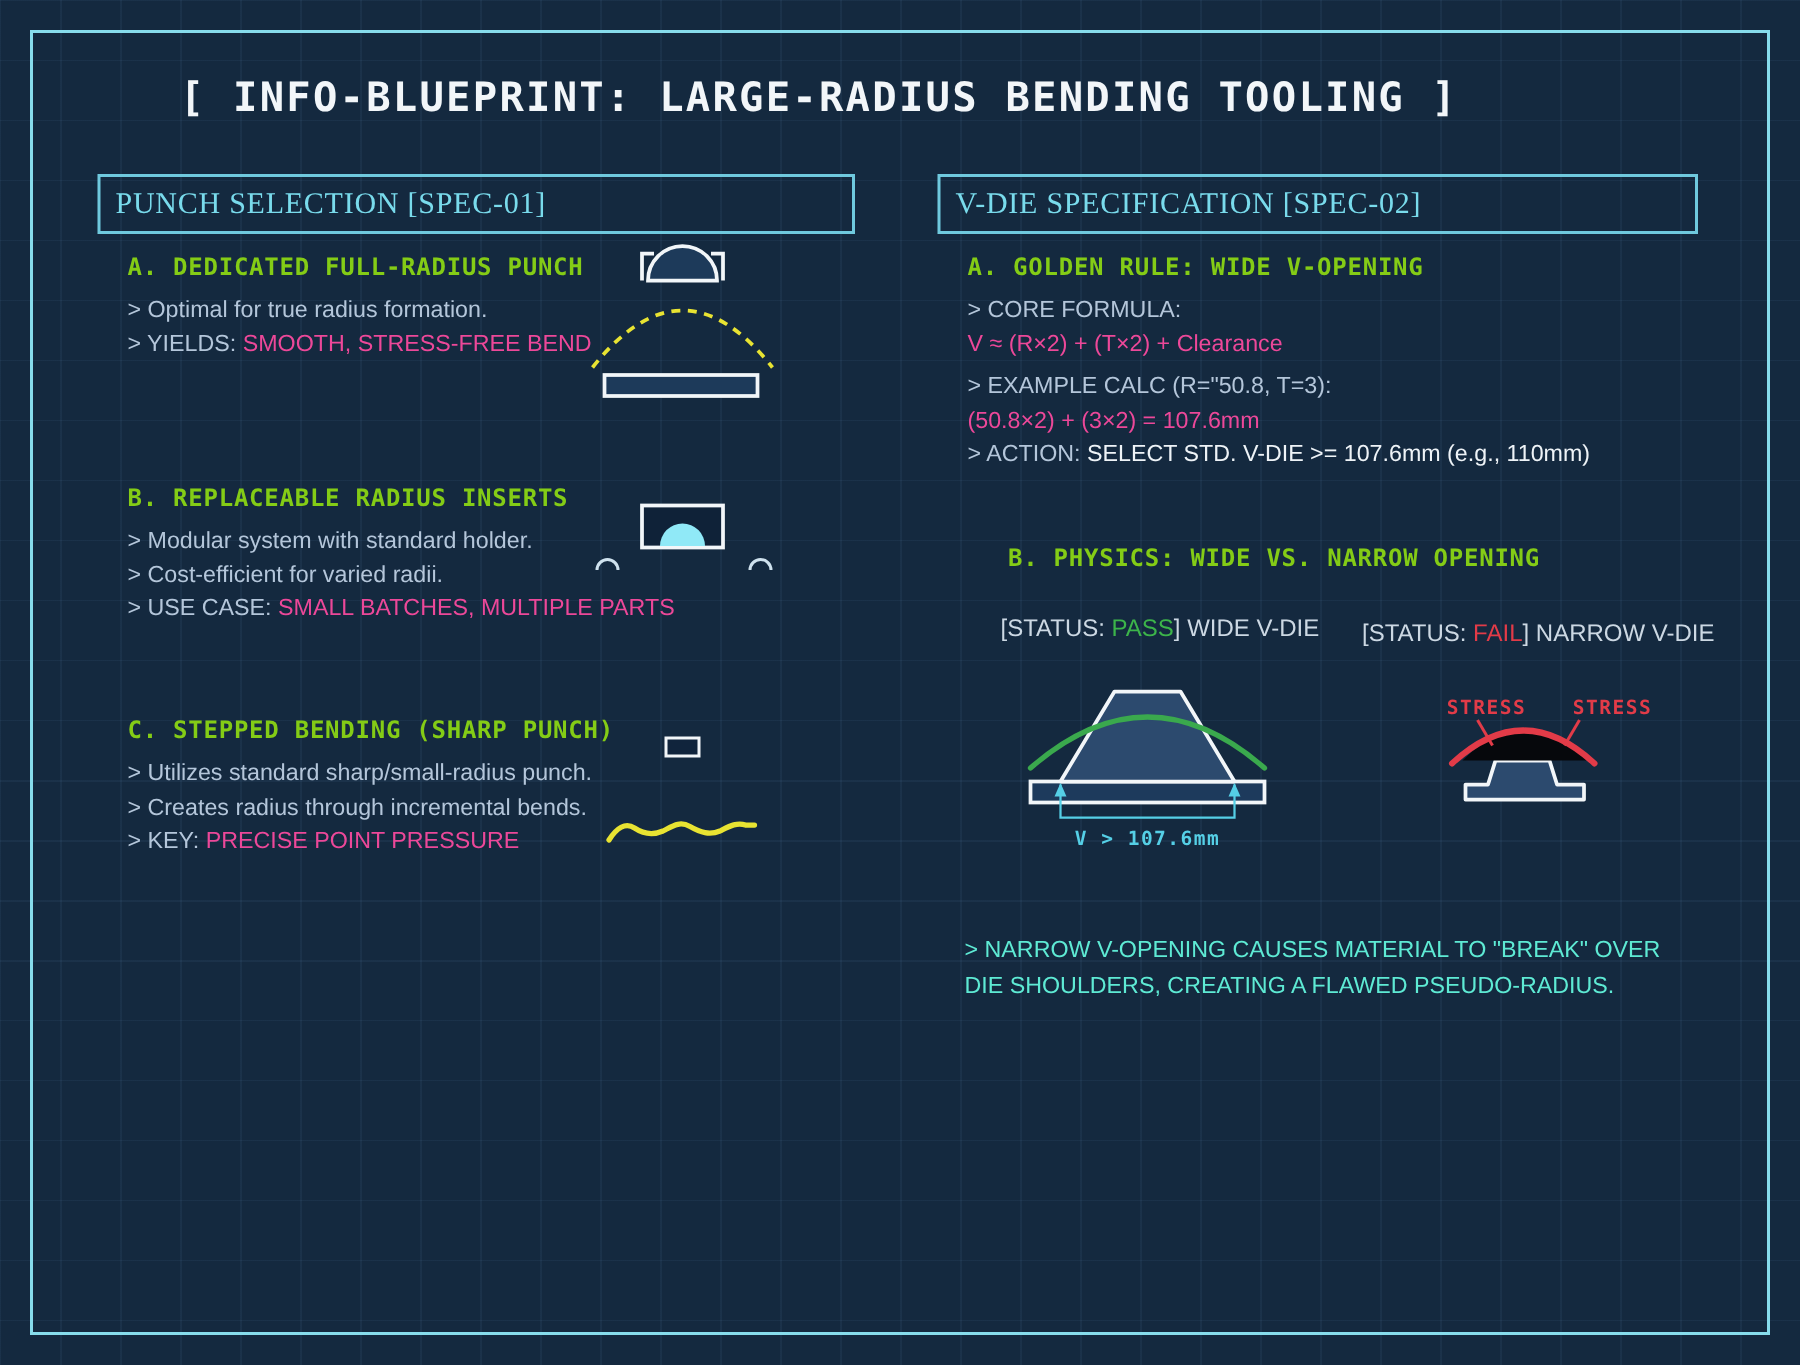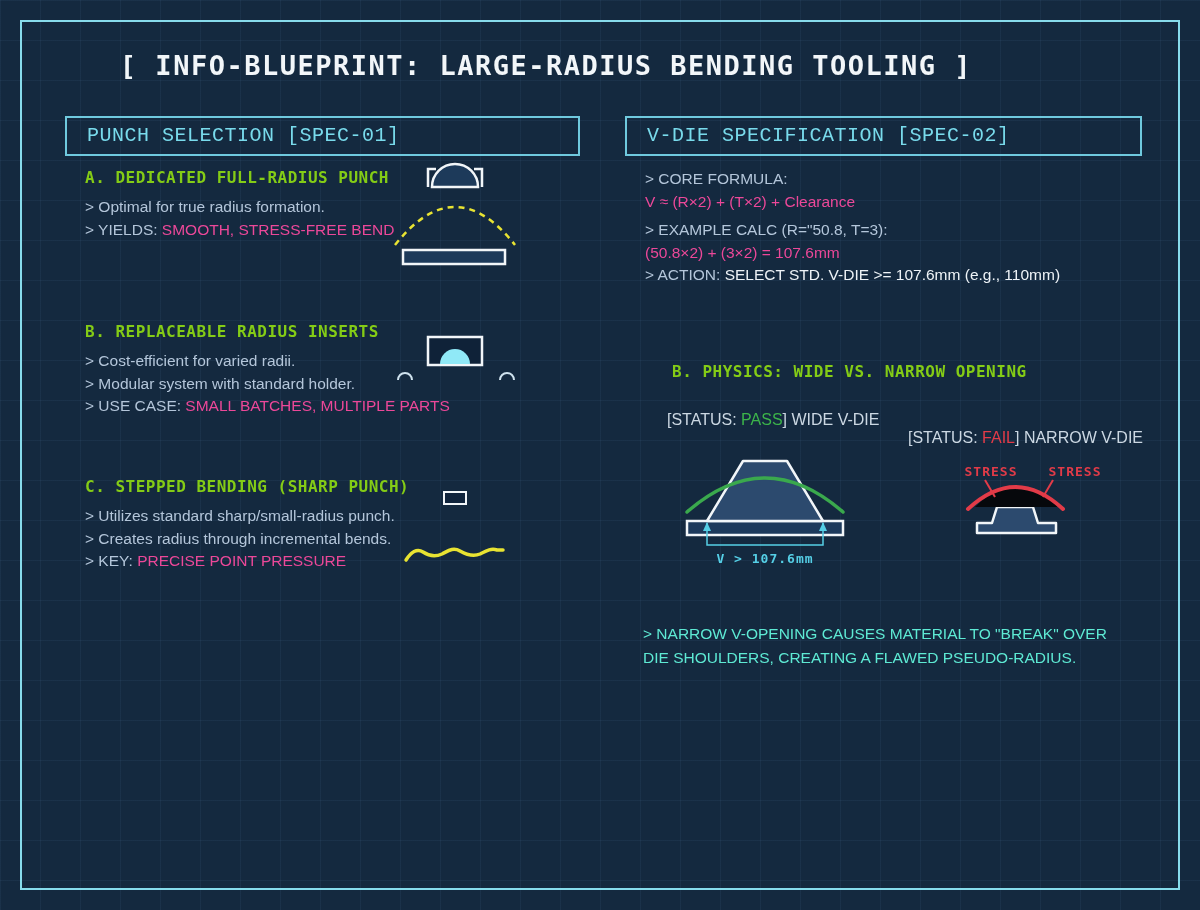--- a/index.html
+++ b/index.html
@@ -12,22 +12,22 @@
     font-family:"Liberation Sans", sans-serif;
   }
   .frame{position:absolute;inset:20px;border:2px solid #87dcec;pointer-events:none;}
   .title{
     position:absolute;top:50px;left:0;width:1092px;text-align:center;
     font-family:"DejaVu Sans Mono", monospace;font-weight:bold;font-size:27px;
     letter-spacing:1.5px;color:#f2f6f9;
   }
   .panel-header{
     position:absolute;height:36px;border:2px solid #6fc9de;
-    font-family:Liberation Mono, monospace;font-size:20px;letter-spacing:0.5px;
-    color:#79dbec;line-height:36px;padding-left:20px;box-sizing:content-box;
+    font-family:Liberation Serif, serif;font-size:20px;letter-spacing:0.5px;
+    color:#79dbec;line-height:36px;padding-left:10px;box-sizing:content-box;
   }
   .ph-left{left:65px;top:116px;width:491px;}
   .ph-right{left:625px;top:116px;width:493px;}
   .section{position:absolute;}
   .sec-heading{
     font-family:"DejaVu Sans Mono", monospace;font-weight:bold;font-size:16px;
     letter-spacing:0.5px;color:#84cc16;margin-bottom:9px;white-space:nowrap;
   }
   .body-line{
     font-size:15.5px;line-height:22.5px;color:#b4c6da;white-space:nowrap;
@@ -68,22 +68,22 @@
 <svg style="left:390px;top:158px;" width="135" height="112" viewBox="0 0 135 112">
   <path d="M42,29 A23,23 0 0 1 88,29 Z" fill="#1d3a5a" stroke="#f2f6f9" stroke-width="2.5"></path>
   <path d="M46,11 L38,11 L38,29" fill="none" stroke="#f2f6f9" stroke-width="2.5"></path>
   <path d="M84,11 L92,11 L92,29" fill="none" stroke="#f2f6f9" stroke-width="2.5"></path>
   <path d="M5,87 Q65,11 125,87" fill="none" stroke="#e8e332" stroke-width="2.5" stroke-dasharray="6 5"></path>
   <rect x="13" y="92" width="102" height="14" fill="#1d3a5a" stroke="#f2f6f9" stroke-width="2.5"></rect>
 </svg>
 
 <div class="section" style="left:85px;top:322px;">
   <div class="sec-heading">B. REPLACEABLE RADIUS INSERTS</div>
+  <div class="body-line">&gt; Modular system with standard holder.</div>
   <div class="body-line">&gt; Cost-efficient for varied radii.</div>
-  <div class="body-line">&gt; Modular system with standard holder.</div>
   <div class="body-line"><span>&gt; USE CASE: </span><span class="hl">SMALL BATCHES, MULTIPLE PARTS</span></div>
 </div>
 
 <svg style="left:390px;top:328px;" width="135" height="58" viewBox="0 0 135 58">
   <rect x="38" y="9" width="54" height="28" fill="#0f2238" stroke="#f2f6f9" stroke-width="2.5"></rect>
   <path d="M50,36 A15,15 0 0 1 80,36 Z" fill="#90e9f7" stroke="none"></path>
   <path d="M8,52 A7,7 0 0 1 22,52" fill="none" stroke="#cfe2ee" stroke-width="2"></path>
   <path d="M110,52 A7,7 0 0 1 124,52" fill="none" stroke="#cfe2ee" stroke-width="2"></path>
 </svg>
 
@@ -93,35 +93,36 @@
   <div class="body-line">&gt; Creates radius through incremental bends.</div>
   <div class="body-line"><span>&gt; KEY: </span><span class="hl">PRECISE POINT PRESSURE</span></div>
 </div>
 
 <svg style="left:390px;top:485px;" width="135" height="85" viewBox="0 0 135 85">
   <rect x="54" y="7" width="22" height="12" fill="#10243c" stroke="#f2f6f9" stroke-width="2"></rect>
   <path d="M16,75 C21,67 27,63 33,67 C39,71 45,72 52,69 C58,66 63,62 70,66 C77,70 83,72 90,69 C96,66 101,63 107,65 L113,65" fill="none" stroke="#e8e332" stroke-width="3.5" stroke-linecap="round"></path>
 </svg>
 
 <div class="section" style="left:645px;top:168px;">
+  <div class="sec-heading">A. GOLDEN RULE: WIDE V-OPENING</div>
   <div class="body-line">&gt; CORE FORMULA:</div>
   <div class="body-line hl">V ≈ (R×2) + (T×2) + Clearance</div>
   <div class="body-line gap-top">&gt; EXAMPLE CALC (R="50.8, T=3):</div>
   <div class="body-line hl">(50.8×2) + (3×2) = 107.6mm</div>
   <div class="body-line"><span>&gt; ACTION: </span><span class="wh">SELECT STD. V-DIE &gt;= 107.6mm (e.g., 110mm)</span></div>
 </div>
 
 <div class="section" style="left:672px;top:362px;">
   <div class="sec-heading">B. PHYSICS: WIDE VS. NARROW OPENING</div>
 </div>
 
 <div class="status-line" style="left:667px;top:411px;">
   <span>[STATUS: </span><span class="st-pass">PASS</span><span>] WIDE V-DIE</span>
 </div>
-<div class="status-line" style="left:908px;top:429px;">
+<div class="status-line" style="left:908px;top:414px;">
   <span>[STATUS: </span><span class="st-fail">FAIL</span><span>] NARROW V-DIE</span>
 </div>
 
 <svg style="left:650px;top:438px;" width="510" height="140" viewBox="0 0 510 140">
 
   <rect x="37" y="83" width="156" height="14" fill="#1d3a5c" stroke="#f2f6f9" stroke-width="2.5"></rect>
   <polygon points="93,23 137,23 173,83 57,83" fill="#2c4a6e" stroke="#f2f6f9" stroke-width="2.5" stroke-linejoin="round"></polygon>
   <path d="M37,74 Q115,6 193,74" fill="none" stroke="#3aa94d" stroke-width="3.5" stroke-linecap="round"></path>
   <path d="M57,85 L57,107 L173,107 L173,85" fill="none" stroke="#55cfe6" stroke-width="1.5"></path>
   <polygon points="57,84 53,93 61,93" fill="#55cfe6"></polygon>

